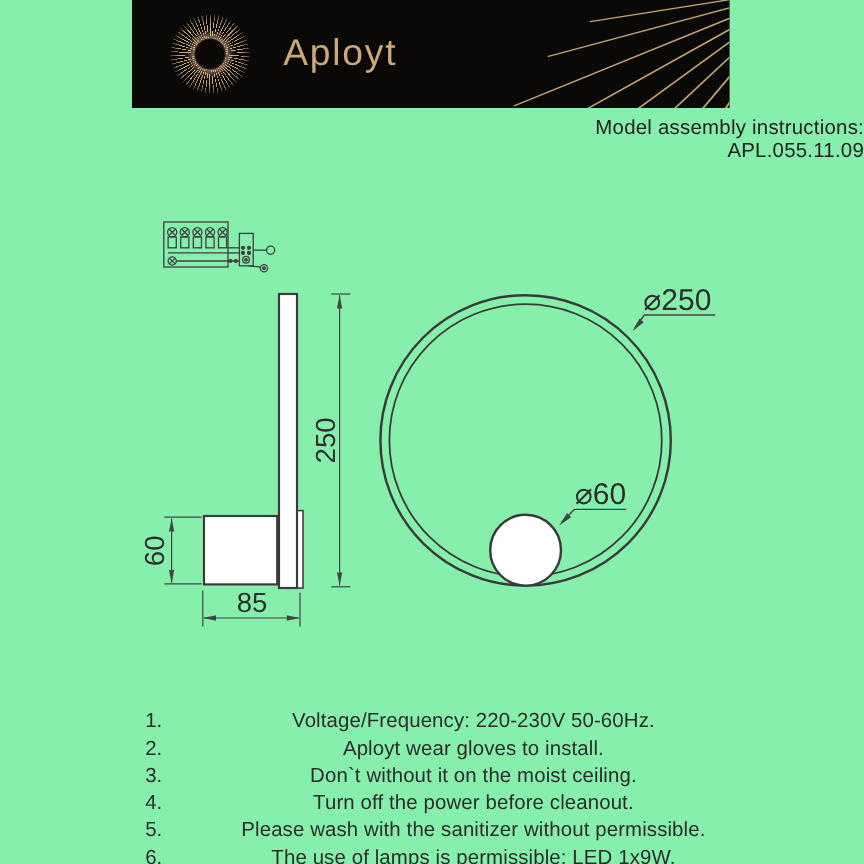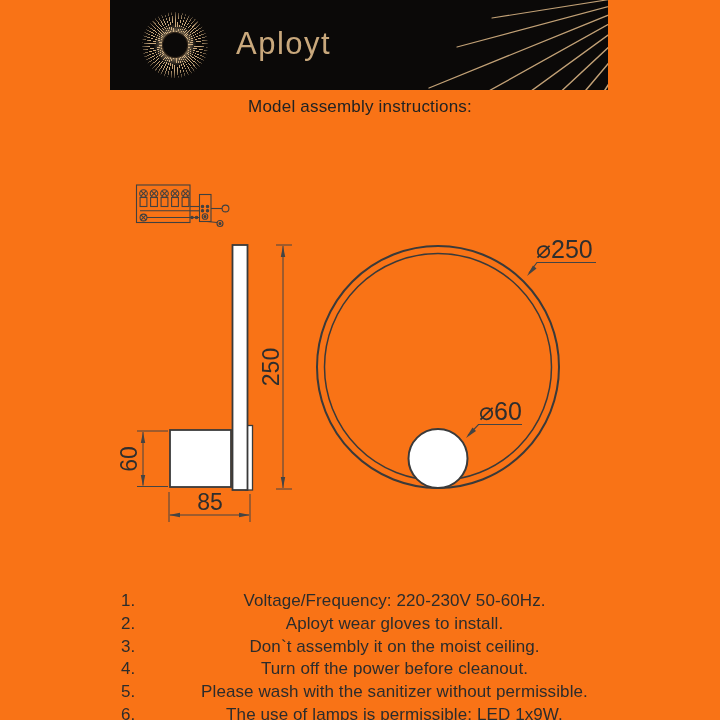--- a/index.html
+++ b/index.html
@@ -1,33 +1,33 @@
 <!DOCTYPE html>
 <html><head>
 <meta charset="utf-8">
 <style>
   html,body{margin:0;padding:0;background:#ffffff;}
   body{width:720px;height:720px;position:relative;font-family:"Liberation Sans","DejaVu Sans",sans-serif;overflow:hidden;}
-  .sheet{position:absolute;inset:0;background:#f97316;}
+  .sheet{position:absolute;inset:0;background:#86efac;}
 
   
   .banner{position:absolute;left:110px;top:0;width:498px;height:90px;background:#0B0908;overflow:hidden;}
   .rays-svg{position:absolute;left:0;top:0;}
   .sunburst{position:absolute;left:32px;top:12px;width:66px;height:66px;border-radius:50%;
     background:
       radial-gradient(circle, rgba(11,9,8,0) 0 54%, #0B0908 78% 100%),
       radial-gradient(circle, rgba(233,204,160,0.55) 0 22%, rgba(233,204,160,0) 46%),
       repeating-conic-gradient(#C9A87C 0deg 1.6deg, #0B0908 1.6deg 6.2deg);}
   .sunburst-disc{position:absolute;left:50%;top:50%;width:26px;height:26px;transform:translate(-50%,-50%);
     background:#0B0908;border-radius:50%;box-shadow:0 0 5px 1px rgba(201,168,124,0.45), inset 0 0 0 1px rgba(60,45,30,0.8);}
   .logo-text{position:absolute;left:126px;top:0;height:90px;line-height:88px;color:#C9A87C;
     font-size:31px;font-weight:400;letter-spacing:1.5px;}
 
   
-  .titles{position:absolute;left:0;top:97px;width:720px;text-align:center;color:#222;}
+  .titles{position:absolute;left:0;top:97px;width:720px;text-align:right;color:#222;}
   .title-line{font-size:17px;line-height:19px;letter-spacing:0.2px;}
 
   
   .drawing{position:absolute;left:0;top:140px;}
   .drawing text{fill:#2E2E2E;font-family:"Liberation Sans","DejaVu Sans",sans-serif;}
   .dim-text{font-size:23px;font-weight:500;}
   .lead-text{font-size:25px;font-weight:500;}
 
   
   .instructions{position:absolute;left:121px;top:590px;width:520px;color:#2C2C2C;}
@@ -57,20 +57,21 @@
       </g>
     </svg>
     <div class="sunburst">
       <div class="sunburst-disc"></div>
     </div>
     <div class="logo-text">Aployt</div>
   </div>
 
   <div class="titles">
     <div class="title-line">Model assembly instructions:</div>
+    <div class="title-line">APL.055.11.09</div>
   </div>
 
   <svg class="drawing" width="720" height="420" viewBox="0 140 720 420">
 
     <g stroke="#404040" stroke-width="1.1" fill="none">
       <rect x="136.5" y="185" width="53.5" height="37.5"></rect>
 
       <g>
         <circle cx="143.5" cy="193.5" r="3.8"></circle>
           <line x1="140.8" y1="190.8" x2="146.2" y2="196.2"></line>
@@ -172,21 +173,21 @@
     <div class="instr-row">
       <span class="instr-num">1.</span>
       <span class="instr-text">Voltage/Frequency: 220-230V 50-60Hz.</span>
     </div>
     <div class="instr-row">
       <span class="instr-num">2.</span>
       <span class="instr-text">Aployt wear gloves to install.</span>
     </div>
     <div class="instr-row">
       <span class="instr-num">3.</span>
-      <span class="instr-text">Don`t assembly it on the moist ceiling.</span>
+      <span class="instr-text">Don`t without it on the moist ceiling.</span>
     </div>
     <div class="instr-row">
       <span class="instr-num">4.</span>
       <span class="instr-text">Turn off the power before cleanout.</span>
     </div>
     <div class="instr-row">
       <span class="instr-num">5.</span>
       <span class="instr-text">Please wash with the sanitizer without permissible.</span>
     </div>
     <div class="instr-row">

